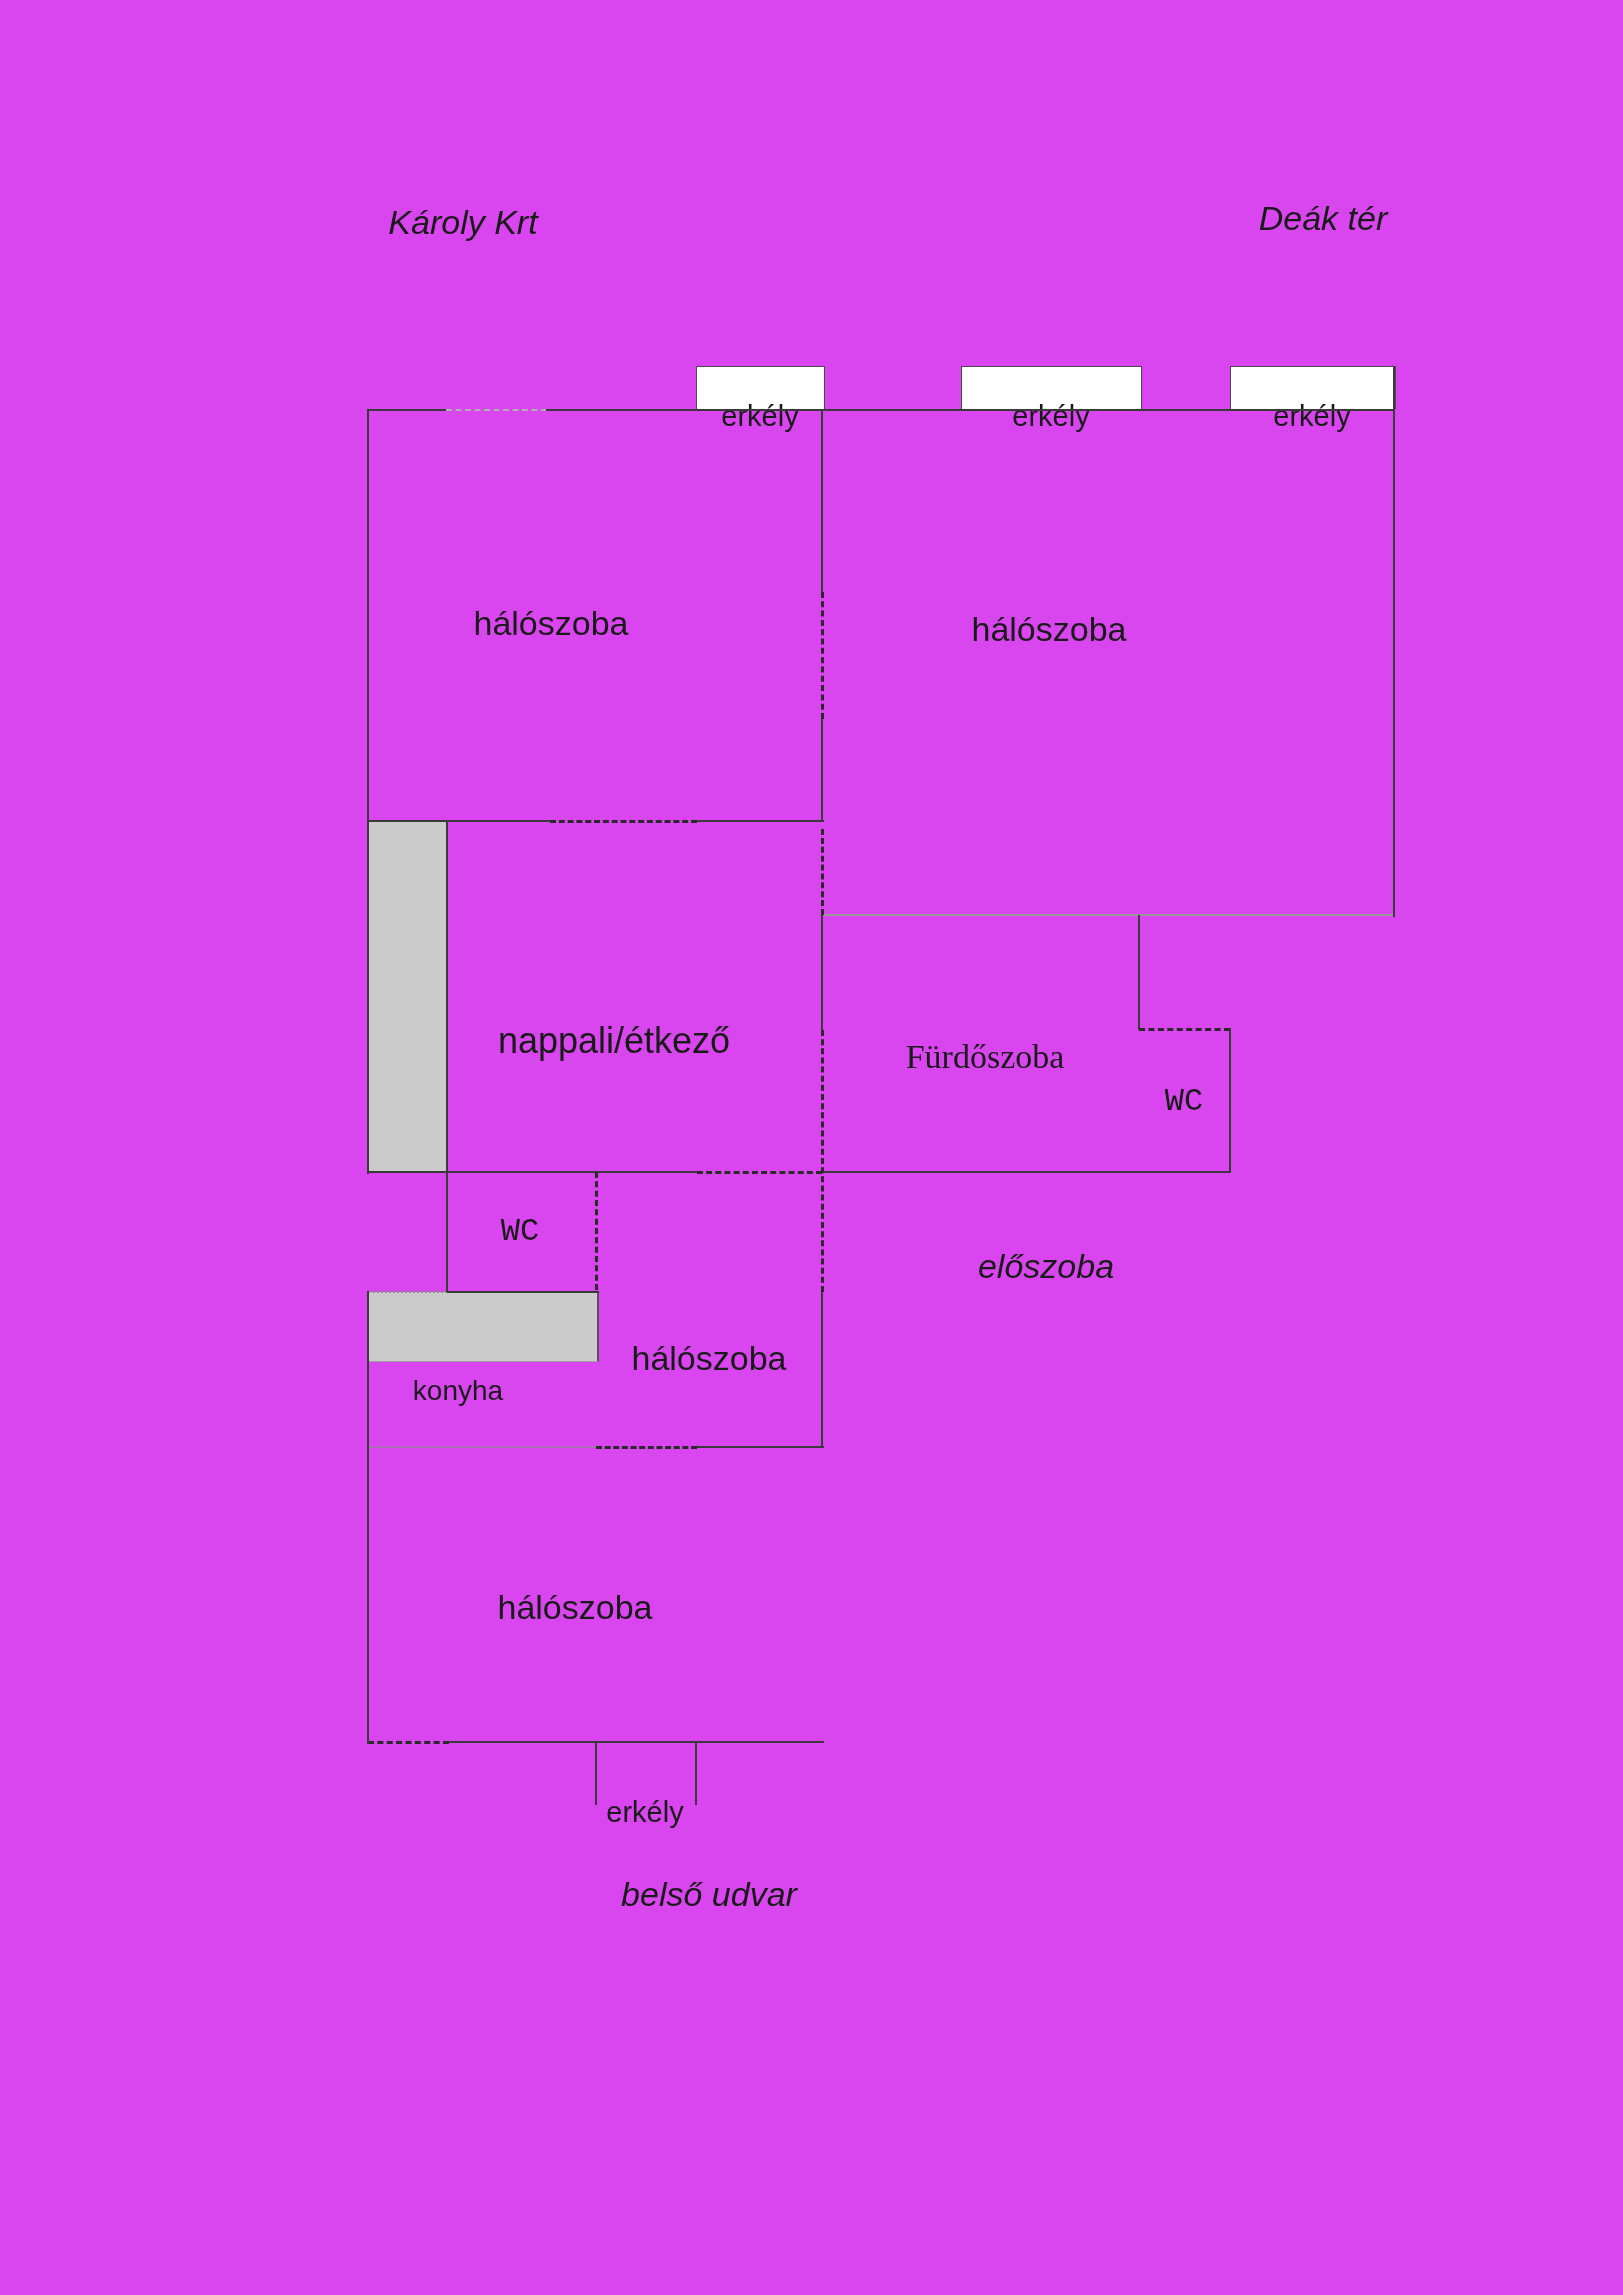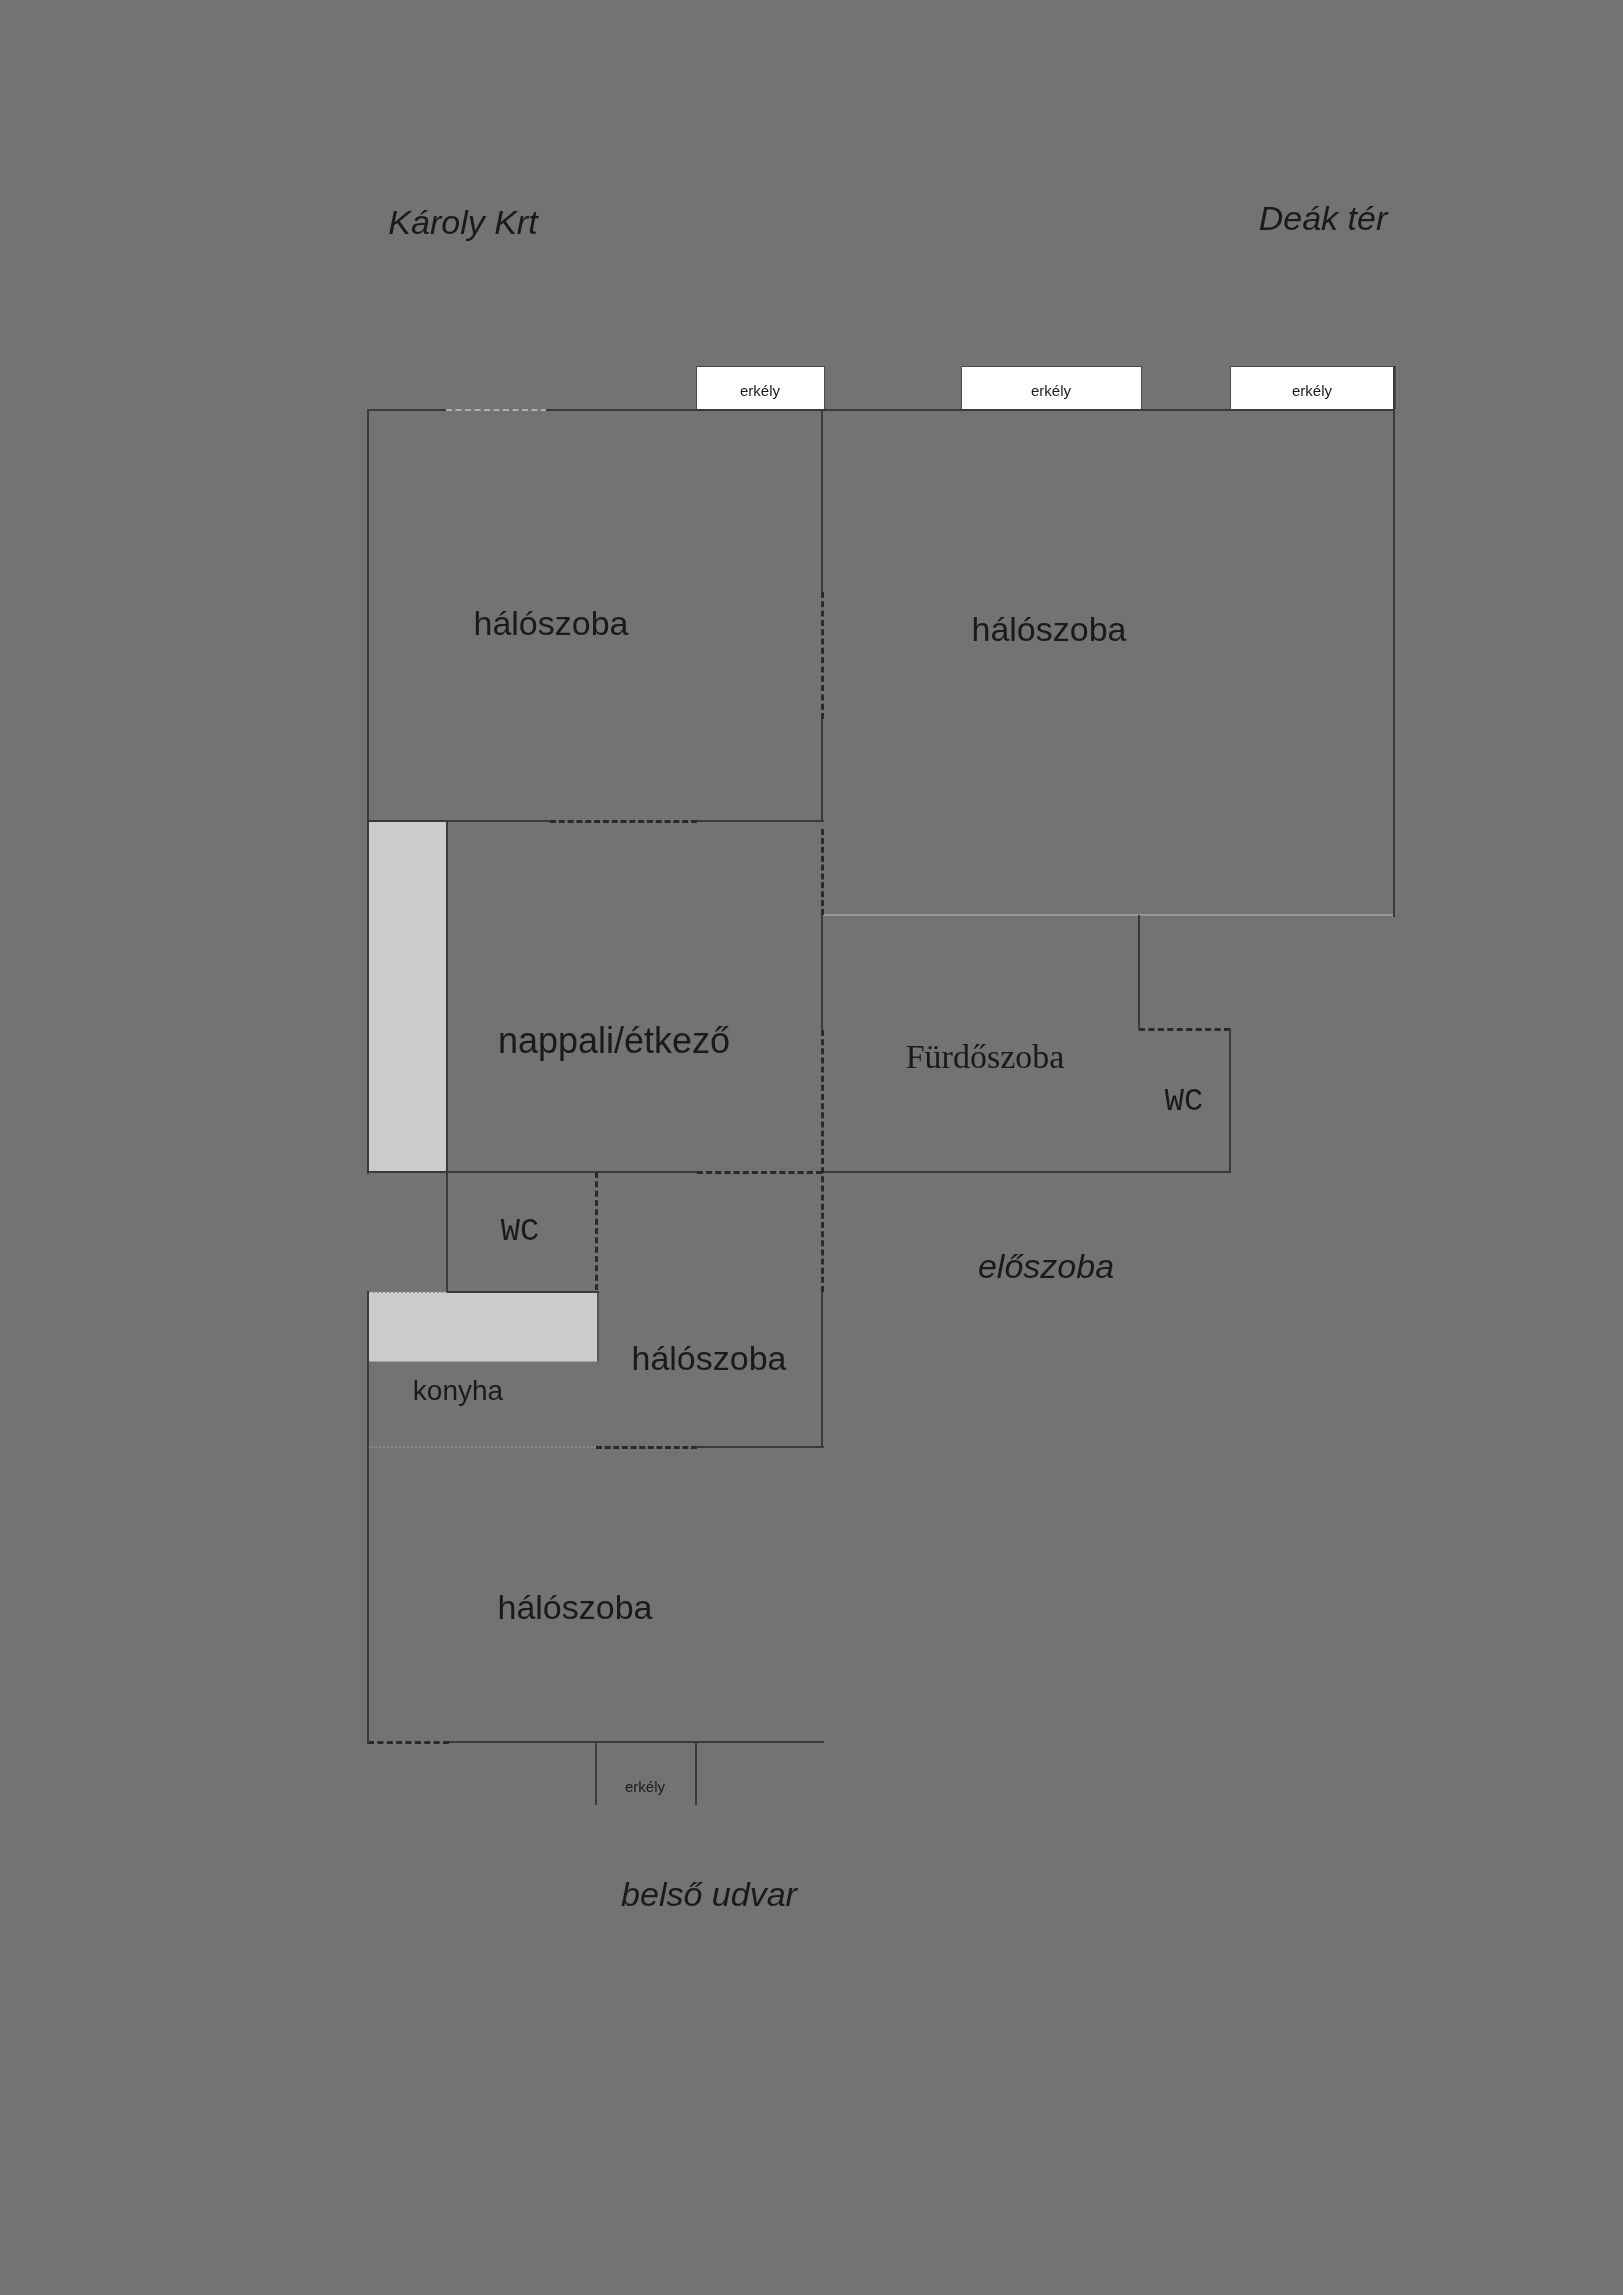--- a/index.html
+++ b/index.html
@@ -1,32 +1,32 @@
 <!DOCTYPE html>
 <html style="font-size:13.5px"><head>
 <meta charset="utf-8">
 <style>
   html,body{margin:0;padding:0;background:#ffffff;}
   #plan{
     position:relative;
     width:1624px;height:2295px;
-    background:#737373;
+    background:#d946ef;
     font-family:"Liberation Sans", sans-serif;
     color:#1a1a1a;
     overflow:hidden;
   }
   .lbl{
     position:absolute;
     transform:translate(-50%,-50%);
     white-space:nowrap;
     font-size:34px;
     color:#1a1a1a;
   }
   .lbl.italic{font-style:italic;}
-  .lbl.small{font-size:15px;}
+  .lbl.small{font-size:29px;margin-top:26px;}
   .lbl.mid{font-size:32px;font-family:Liberation Mono, monospace;}
   
   .wh{position:absolute;height:0;border-top:2.5px solid #3a3a3a;}
   .wh.dash{border-top:3.4px dashed #2a2a2a;}
   .wh.lightdash{border-top:2.5px dashed #b0b0b0;}
   .wh.dot{border-top:2.5px dotted #8a8a8a;}
   .wh.gray{border-top:2.5px solid #979797;}
   .wv{position:absolute;width:0;border-left:2.5px solid #3a3a3a;}
   .wv.dash{border-left:3.4px dashed #2a2a2a;}
   .box{position:absolute;border:1.7px solid #4a4a4a;border-bottom:none;background:#ffffff;}

